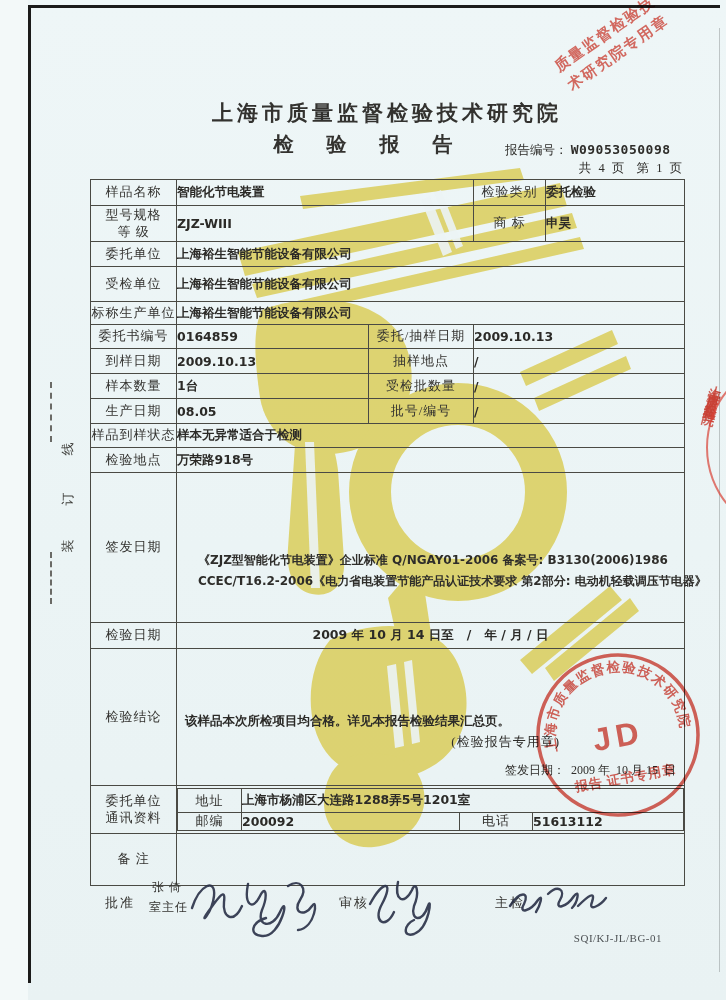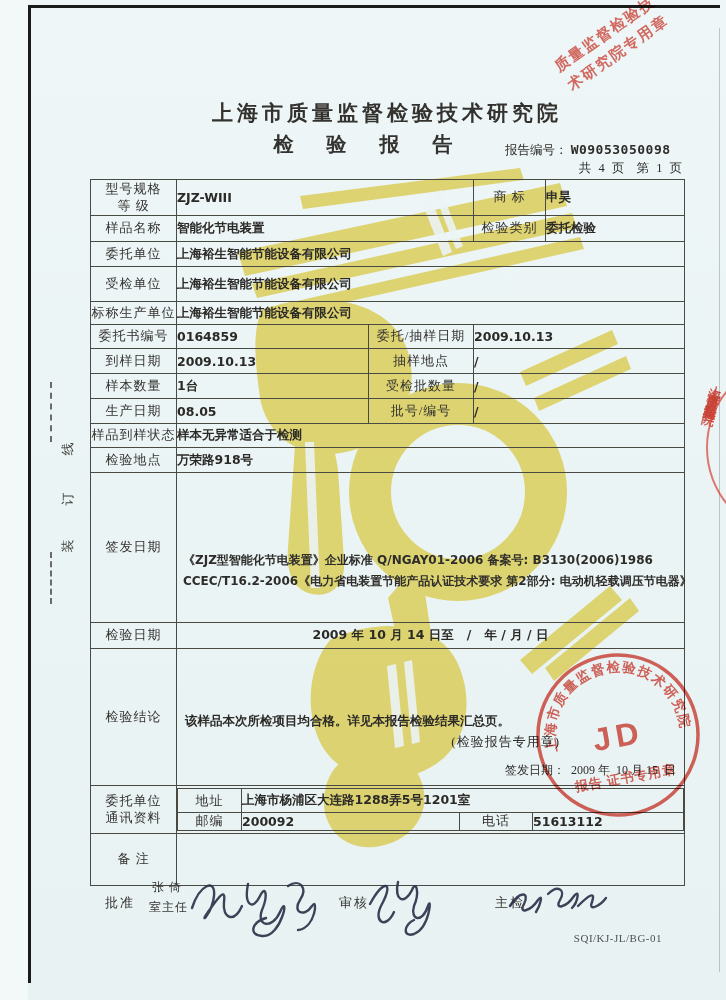--- a/index.html
+++ b/index.html
@@ -32,21 +32,21 @@
   
   table.rpt{position:absolute;left:90px;top:179px;width:594px;border-collapse:collapse;
             table-layout:fixed;background:transparent;z-index:3;}
   table.rpt td{border:1px solid #4a4a44;vertical-align:middle;padding:0;}
   .lbl{text-align:center;font-size:13px;letter-spacing:1px;color:#33322f;line-height:1.25;}
   .val{font-family:"DejaVu Sans","Liberation Sans",sans-serif;font-weight:600;font-size:12.5px;
        padding-left:8px;color:#2b2a27;}
   .val-c{font-family:"DejaVu Sans","Liberation Sans",sans-serif;font-weight:600;font-size:12.5px;
          text-align:center;white-space:pre;color:#2b2a27;}
   .basis-cell{vertical-align:top;}
-  .basis-lines{padding:46px 4px 0 6px;}
+  .basis-lines{padding:46px 4px 0 6px;margin-left:15px;}
   .basis-lines div{font-family:"DejaVu Sans","Liberation Sans",sans-serif;font-weight:600;
                    font-size:12px;line-height:1.75;white-space:nowrap;}
   .concl-cell{position:relative;vertical-align:top;}
   .concl-text{padding:9px 6px 0 8px;}
   .seal-note{position:absolute;right:124px;bottom:34px;font-size:13px;letter-spacing:1px;}
   .issue-line{position:absolute;right:8px;bottom:6px;font-size:12px;white-space:pre;}
   .inner{width:100%;border-collapse:collapse;table-layout:fixed;}
   .inner td{border:none;}
   .inner .br{border-right:1px solid #4a4a44;}
   .inner .bb{border-bottom:1px solid #4a4a44;}
@@ -120,34 +120,34 @@
 
   <table class="rpt">
     <colgroup>
         <col style="width:86px">
         <col style="width:192px">
         <col style="width:105px">
         <col style="width:72px">
         <col style="width:139px">
       </colgroup>
     <tbody>
-        <tr style="height:36px">
-      <td class="lbl">
-        <div>型号规格</div>
-        <div>等 级</div>
-      </td>
-      <td class="val" colspan="2">ZJZ-WIII</td>
-      <td class="lbl">商  标</td>
-      <td class="val">申昊</td>
-    </tr>
-    <tr style="height:26px">
+        <tr style="height:26px">
       <td class="lbl">样品名称</td>
       <td class="val" colspan="2">智能化节电装置</td>
       <td class="lbl">检验类别</td>
       <td class="val">委托检验</td>
+    </tr>
+    <tr style="height:36px">
+      <td class="lbl">
+        <div>型号规格</div>
+        <div>等 级</div>
+      </td>
+      <td class="val" colspan="2">ZJZ-WIII</td>
+      <td class="lbl">商  标</td>
+      <td class="val">申昊</td>
     </tr>
     <tr style="height:25px">
       <td class="lbl">委托单位</td>
       <td class="val" colspan="4">上海裕生智能节能设备有限公司</td>
     </tr>
     <tr style="height:35px">
       <td class="lbl">受检单位</td>
       <td class="val" colspan="4">上海裕生智能节能设备有限公司</td>
     </tr>
     <tr style="height:23px">

